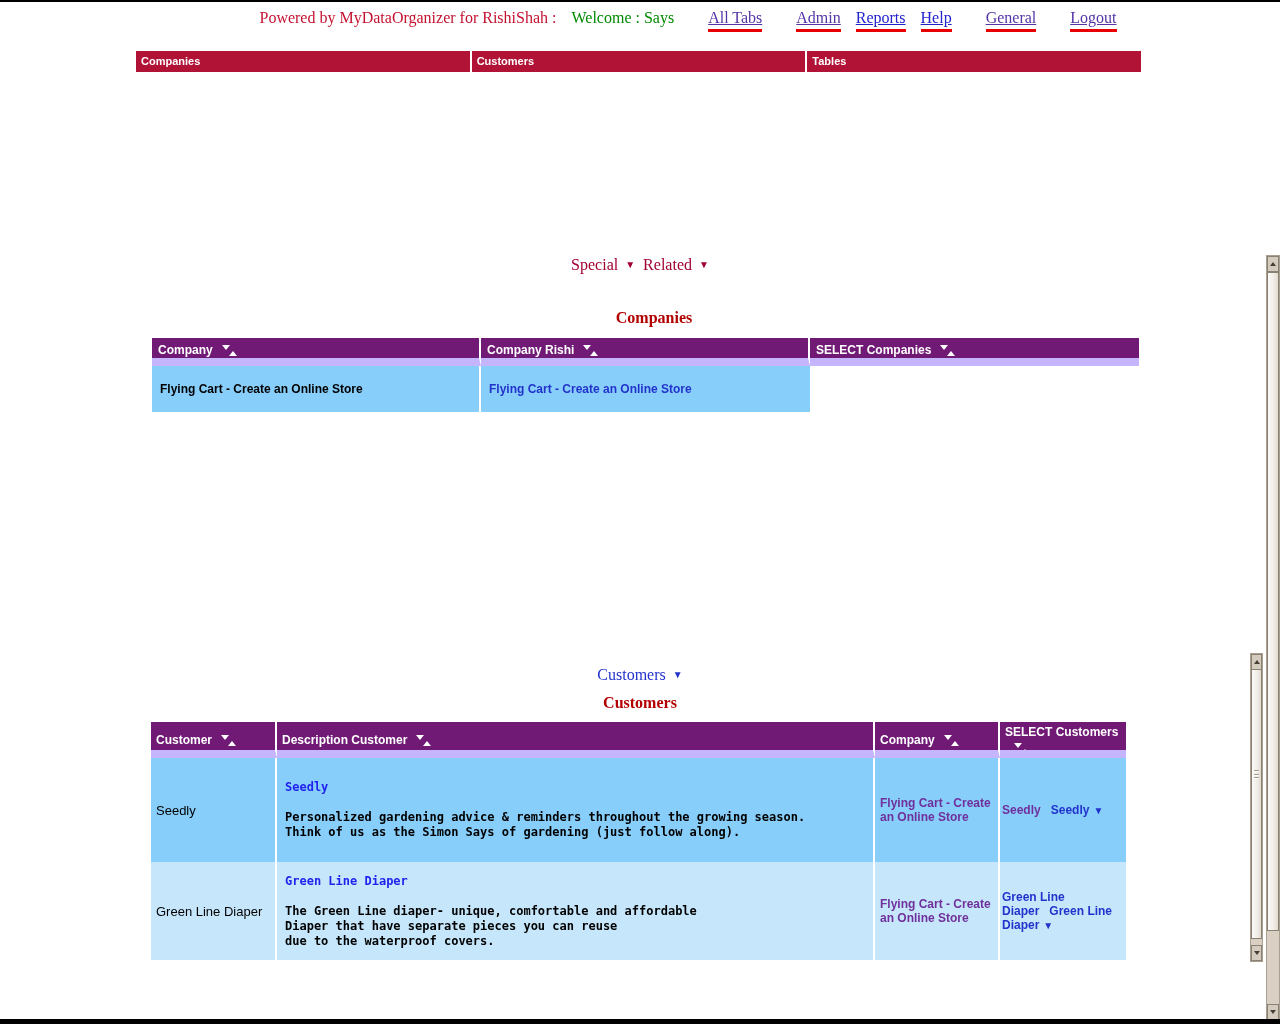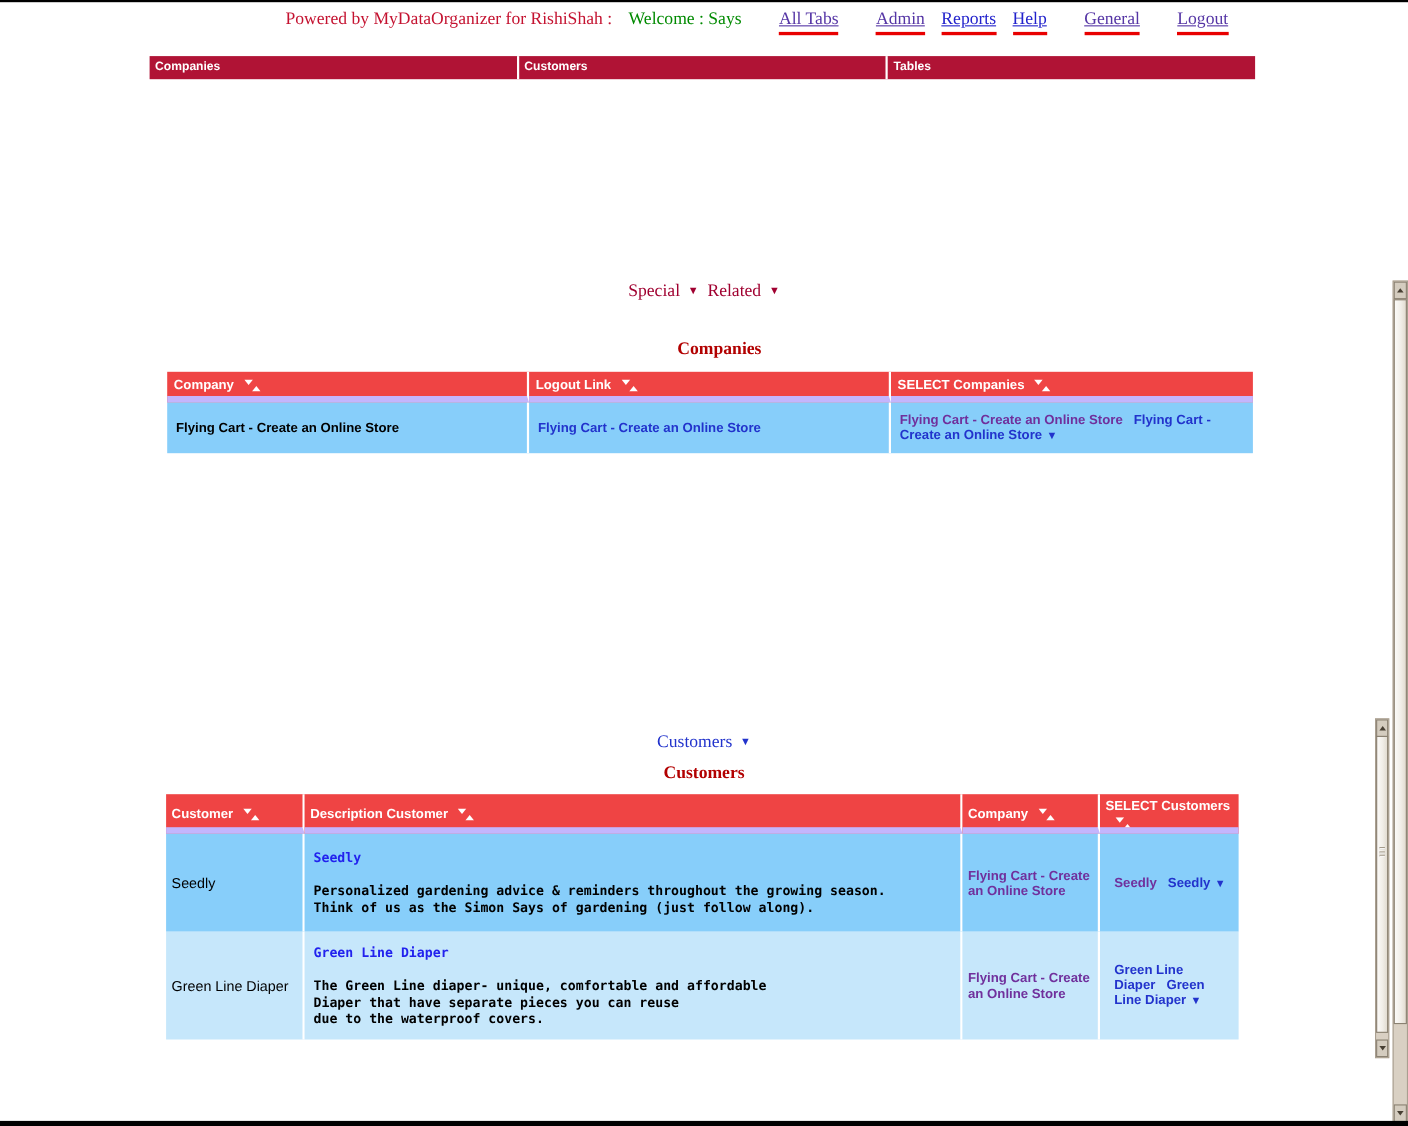--- a/index.html
+++ b/index.html
@@ -39,42 +39,42 @@
                 font-family:"Liberation Serif",serif;font-size:16px;color:#2233cc;}
   .customers-dd .dd-arrow{color:#2233cc;}
 
   
   .dtable{position:absolute;}
   .companies-table{left:152px;top:338px;width:987px;}
   .customers-table{left:151px;top:722px;width:975px;}
   .trow{display:flex;}
   .tcell{box-sizing:border-box;border-right:2px solid #fff;overflow:hidden;}
   .tcell:last-child{border-right:none;}
-  .hcell{background:#ef4444;color:#fff;font-weight:bold;font-size:12px;border-bottom:6px solid #c4b5fd;}
+  .hcell{background:#701a75;color:#fff;font-weight:bold;font-size:12px;border-bottom:8px solid #c4b5fd;}
   .sort-svg{vertical-align:middle;margin-left:9px;cursor:pointer;}
 
   
   .c-col{width:329px;}
   .companies-table .hcell{height:28px;line-height:24px;padding-left:6px;}
   .companies-table .bcell{height:46px;background:#87cefa;font-size:12px;font-weight:bold;}
   .cell-mid{display:flex;align-items:center;padding-left:8px;}
   .cell-wrap{padding:8px 6px 0 8px;line-height:14px;}
 
   
   .cu-col1{width:126px;}.cu-col2{width:598px;}.cu-col3{width:125px;}.cu-col4{width:126px;}
   .customers-table .hcell{height:36px;line-height:16px;padding:10px 0 0 5px;}
   .customers-table .hcell.two-line{padding-top:2px;}
-  .row-blue .tcell{background:#87cefa;height:89px;}
+  .row-blue .tcell{background:#87cefa;height:104px;}
   .row-blue-light .tcell{background:#c6e7fb;height:98px;}
   .name-cell{display:flex;align-items:center;padding-left:5px;font-size:13px;color:#000;}
   .desc-cell{display:flex;flex-direction:column;justify-content:center;padding-left:8px;
              font-family:"DejaVu Sans Mono",monospace;font-weight:bold;font-size:12px;line-height:15px;color:#000;}
   .desc-title{color:#2222ee;margin-bottom:15px;cursor:pointer;}
   .company-cell{display:flex;align-items:center;padding:0 2px 0 5px;font-size:12px;line-height:14px;}
-  .select-cell{display:flex;align-items:center;padding:0 12px 0 13px;font-size:12px;line-height:14px;}
+  .select-cell{display:flex;align-items:center;padding:0 12px 0 2px;font-size:12px;line-height:14px;}
 
   .link-b{color:#2233cc;font-weight:bold;cursor:pointer;text-decoration:none;}
   .link-p{color:#70309c;font-weight:bold;cursor:pointer;text-decoration:none;}
   .gap-r{margin-right:10px;}
   .arrow-sm{font-size:10px;margin-left:4px;}
 
   
   .sb{position:absolute;box-sizing:border-box;background:#d9d0c3;border:1px solid #a99f90;}
   .sb-outer{left:1266px;top:255px;width:14px;height:766px;}
   .sb-inner{left:1250px;top:653px;width:13px;height:309px;}
@@ -128,41 +128,38 @@
 
   <div class="dtable companies-table">
     <div class="trow">
       <div class="tcell hcell c-col">
         <span>Company</span><svg class="sort-svg" width="15" height="11">
             <polygon points="0,0 8,0 4,5" fill="#fff"></polygon>
             <polygon points="7,11 15,11 11,6" fill="#fff"></polygon>
           </svg>
       </div>
       <div class="tcell hcell c-col">
-        <span>Logout Link</span><svg class="sort-svg" width="15" height="11">
+        <span>Company Rishi</span><svg class="sort-svg" width="15" height="11">
             <polygon points="0,0 8,0 4,5" fill="#fff"></polygon>
             <polygon points="7,11 15,11 11,6" fill="#fff"></polygon>
           </svg>
       </div>
       <div class="tcell hcell c-col">
         <span>SELECT Companies</span><svg class="sort-svg" width="15" height="11">
             <polygon points="0,0 8,0 4,5" fill="#fff"></polygon>
             <polygon points="7,11 15,11 11,6" fill="#fff"></polygon>
           </svg>
       </div>
     </div>
     <div class="trow">
       <div class="tcell bcell c-col cell-mid">
         <span>Flying Cart - Create an Online Store</span>
       </div>
       <div class="tcell bcell c-col cell-mid">
         <a class="link-b">Flying Cart - Create an Online Store</a>
-      </div>
-      <div class="tcell bcell c-col cell-wrap">
-        <a class="link-p gap-r">Flying Cart - Create an Online Store</a><a class="link-b"><span>Flying Cart - Create an Online Store</span><span class="arrow-sm">▼</span></a>
       </div>
     </div>
   </div>
 
   <div class="customers-dd">
     <span>Customers</span><span class="dd-arrow">▼</span>
   </div>
   <div class="section-title customers-title">Customers</div>
 
   <div class="dtable customers-table">

